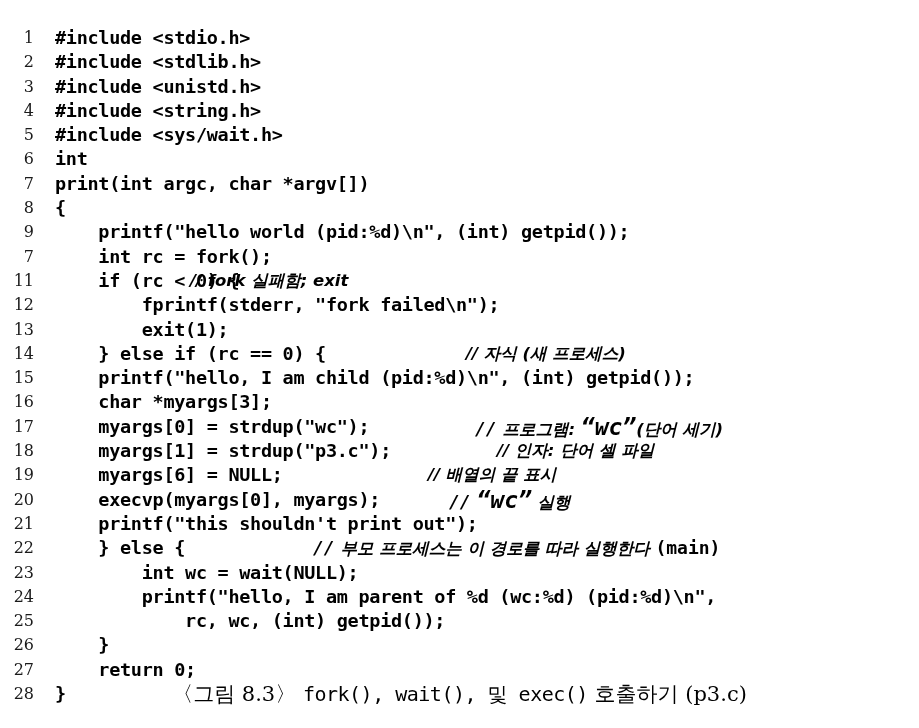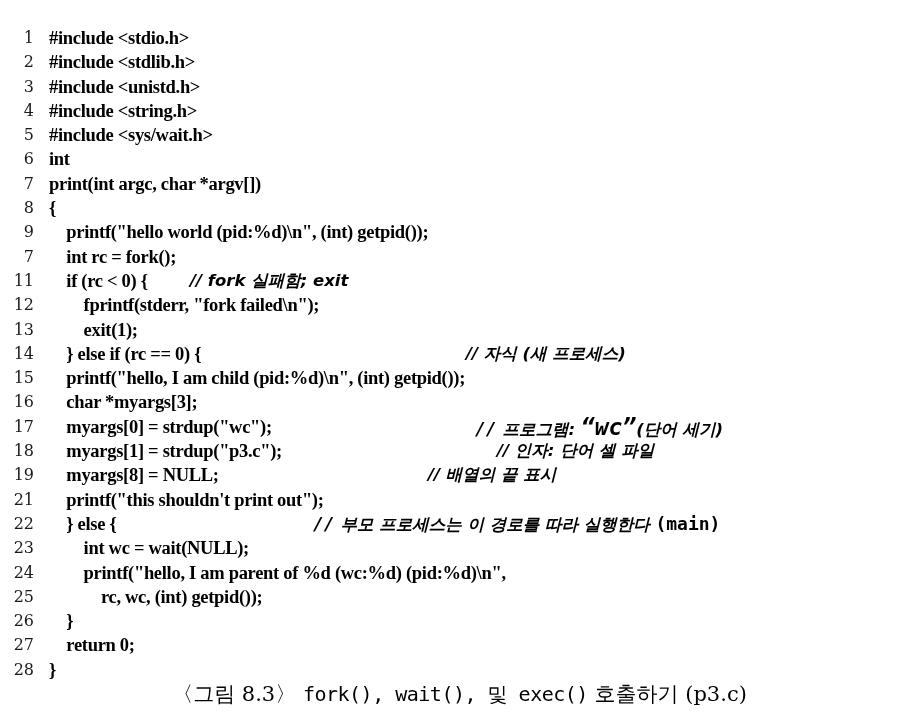--- a/index.html
+++ b/index.html
@@ -50,24 +50,23 @@
     text-align: right;
     font-family: "DejaVu Serif", serif;
     font-size: 16px;
     font-weight: normal;
     letter-spacing: 0;
     color: #1a1a1a;
   }
 
   .code-text {
     position: absolute;
-    left: 49px;
+    left: 55px;
     top: 0;
     white-space: pre;
-    font-family: Liberation Serif, serif;
   }
 
   
   .kcomment {
     font-family: "DejaVu Sans", sans-serif;
     font-style: italic;
     font-size: 16.5px;
     font-weight: bold;
     letter-spacing: 0;
   }
@@ -129,21 +128,22 @@
       <div class="code-line"><span class="lineno">9</span><span class="code-text">    printf("hello world (pid:%d)\n", (int) getpid());</span></div>
       <div class="code-line"><span class="lineno">7</span><span class="code-text">    int rc = fork();</span></div>
       <div class="code-line"><span class="lineno">11</span><span class="code-text">    if (rc &lt; 0) { </span><span class="kcomment" style="position: absolute; left: 190px; top: 0px; white-space: pre;">// fork 실패함; exit</span></div>
       <div class="code-line"><span class="lineno">12</span><span class="code-text">        fprintf(stderr, "fork failed\n");</span></div>
       <div class="code-line"><span class="lineno">13</span><span class="code-text">        exit(1);</span></div>
       <div class="code-line"><span class="lineno">14</span><span class="code-text">    } else if (rc == 0) {</span><span class="kcomment" style="position: absolute; left: 466px; top: 0px; white-space: pre; text-align: center;">// 자식 (새 프로세스)</span></div>
       <div class="code-line"><span class="lineno">15</span><span class="code-text">    printf("hello, I am child (pid:%d)\n", (int) getpid());</span></div>
       <div class="code-line"><span class="lineno">16</span><span class="code-text">    char *myargs[3];</span></div>
       <div class="code-line"><span class="lineno">17</span><span class="code-text">    myargs[0] = strdup("wc");</span><span class="kcomment" style="position: absolute; left: 475px; top: 0px; white-space: pre;"><span class="slashes">//</span><span> 프로그램: </span><span class="monoi">“wc”</span><span>(단어 세기)</span></span></div>
       <div class="code-line"><span class="lineno">18</span><span class="code-text">    myargs[1] = strdup("p3.c");</span><span class="kcomment" style="position: absolute; left: 497px; top: 0px; white-space: pre;">// 인자: 단어 셀 파일</span></div>
-      <div class="code-line"><span class="lineno">19</span><span class="code-text">    myargs[8] = NULL;</span><span class="kcomment" style="position: absolute; left: 428px; top: 0px; white-space: pre;">// 배열의 끝 표시</span></div>
+      <div class="code-line"><span class="lineno">19</span><span class="code-text">    myargs[6] = NULL;</span><span class="kcomment" style="position: absolute; left: 428px; top: 0px; white-space: pre;">// 배열의 끝 표시</span></div>
+      <div class="code-line"><span class="lineno">20</span><span class="code-text">    execvp(myargs[0], myargs);</span><span class="kcomment" style="position: absolute; left: 449px; top: 0px; white-space: pre;"><span class="slashes">//</span><span> </span><span class="monoi">“wc”</span><span> 실행</span></span></div>
       <div class="code-line"><span class="lineno">21</span><span class="code-text">    printf("this shouldn't print out");</span></div>
       <div class="code-line"><span class="lineno">22</span><span class="code-text">    } else {</span><span class="kcomment" style="position: absolute; left: 313px; top: 0px; white-space: pre; text-align: center;"><span class="slashes">//</span><span> 부모 프로세스는 이 경로를 따라 실행한다 </span><span class="mono">(main)</span></span></div>
       <div class="code-line"><span class="lineno">23</span><span class="code-text">        int wc = wait(NULL);</span></div>
       <div class="code-line"><span class="lineno">24</span><span class="code-text">        printf("hello, I am parent of %d (wc:%d) (pid:%d)\n",</span></div>
       <div class="code-line"><span class="lineno">25</span><span class="code-text">            rc, wc, (int) getpid());</span></div>
       <div class="code-line"><span class="lineno">26</span><span class="code-text">    }</span></div>
       <div class="code-line"><span class="lineno">27</span><span class="code-text">    return 0;</span></div>
       <div class="code-line"><span class="lineno">28</span><span class="code-text">}</span></div>
     </div>
 

